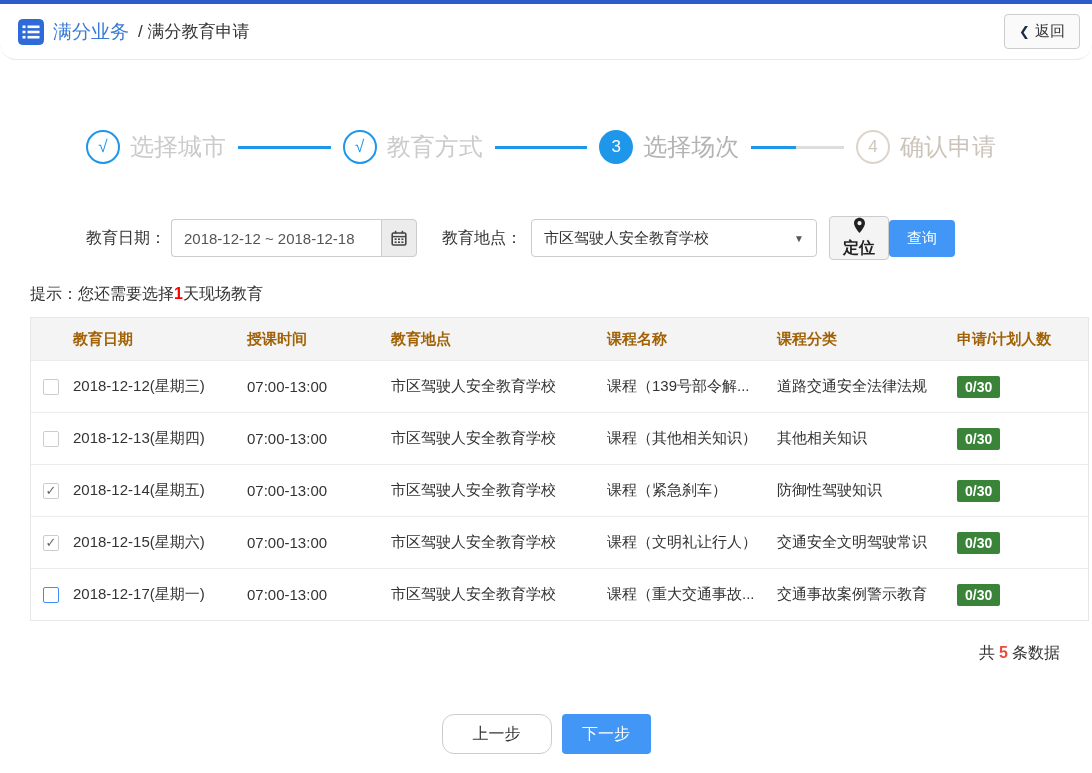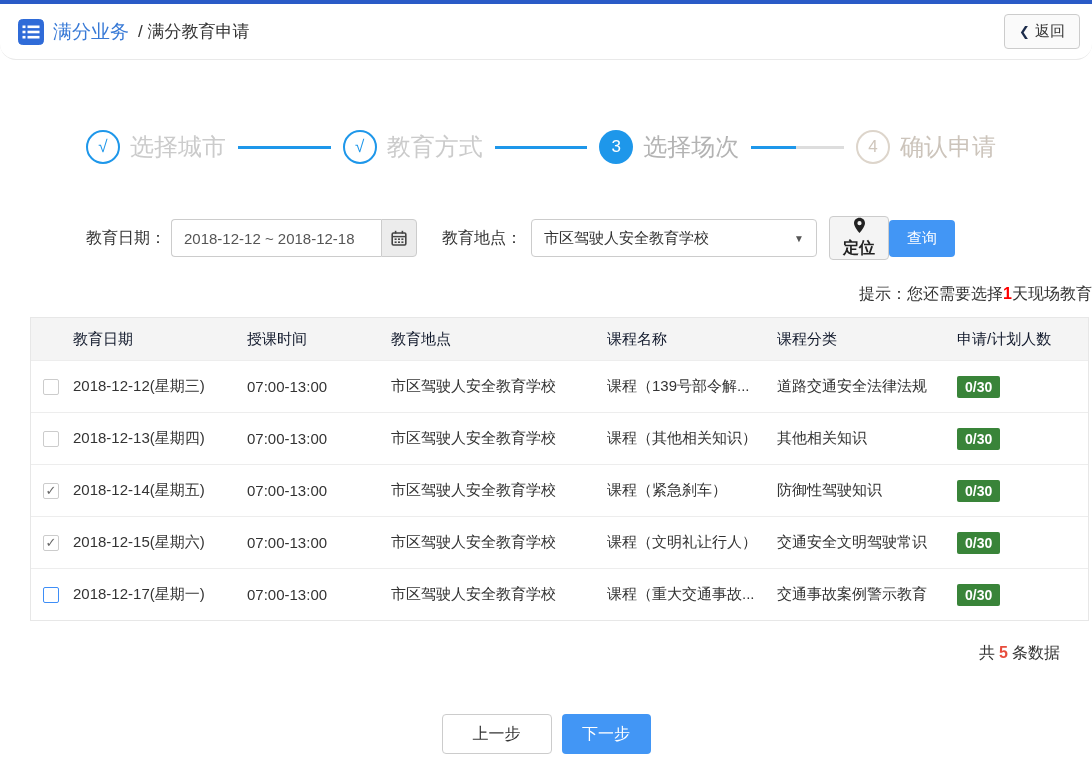--- a/index.html
+++ b/index.html
@@ -63,53 +63,53 @@
     margin-left: 12px; height: 44px; padding: 0 13px; border: 1px solid #ccc;
     border-radius: 4px; background: #f4f4f4; display: flex; align-items: center;
     gap: 4px; font-size: 16px; font-weight: bold; color: #222; cursor: pointer; flex-direction: column;
   }
   .search-btn {
     height: 37px; width: 66px; border: none; border-radius: 4px;
     background: var(--button-blue, #4296f5); color: #fff; font-size: 15px; cursor: pointer;
     font-family: inherit;
   }
 
-  .hint { margin: 24px 0 12px 30px; font-size: 16px; color: #333; text-align: right; }
+  .hint { margin: 24px 0 12px 30px; font-size: 16px; color: #333; }
   .hint-num { color: var(--highlight-red, #f00); font-weight: bold; }
 
   
   .table { margin: 0 3px 0 30px; border: 1px solid #e7e7e7; }
   .trow {
     display: grid; grid-template-columns: 30px 174px 144px 216px 170px 180px 1fr;
     align-items: center; padding-left: 12px; height: 52px;
     border-top: 1px solid #ededed; font-size: 15px; color: #333;
   }
   .trow.head {
     background: #f4f4f4; height: 42px; border-top: none;
-    font-weight: normal; color: #0f172a;
+    font-weight: bold; color: #a16207;
   }
   .checkbox {
     width: 16px; height: 16px; border: 1px solid #ccc; border-radius: 2px;
     background: #fff; display: flex; align-items: center; justify-content: center;
     cursor: pointer; font-size: 13px; color: #666;
   }
   .checkbox.checked::after { content: "✓"; font-weight: bold; }
   .checkbox.unchecked-active { border-color: #3e8ef7; }
   .badge {
     display: inline-block; background: var(--badge-green, #398439); color: #fff;
     font-weight: bold; padding: 3px 8px; border-radius: 2px; font-size: 14px;
   }
 
   .summary { text-align: right; margin: 22px 32px 0 0; font-size: 16px; color: #333; }
   .summary-num { color: var(--count-red, #e74c3c); font-weight: bold; margin: 0 4px; }
 
   .actions { display: flex; justify-content: center; gap: 10px; margin-top: 50px; }
   .btn-prev {
     width: 110px; height: 40px; background: #fff; border: 1px solid #ccc;
-    border-radius: 4px; font-size: 16px; color: #333; cursor: pointer; font-family: inherit;
+    border-radius: 12px; font-size: 16px; color: #333; cursor: pointer; font-family: inherit;
   }
   .btn-next {
     width: 89px; height: 40px; background: var(--button-blue, #4296f5); border: none;
     border-radius: 4px; font-size: 16px; color: #fff; cursor: pointer; font-family: inherit;
   }
 </style>
 </head>
 <body>
 
 <div class="topbar"></div>

